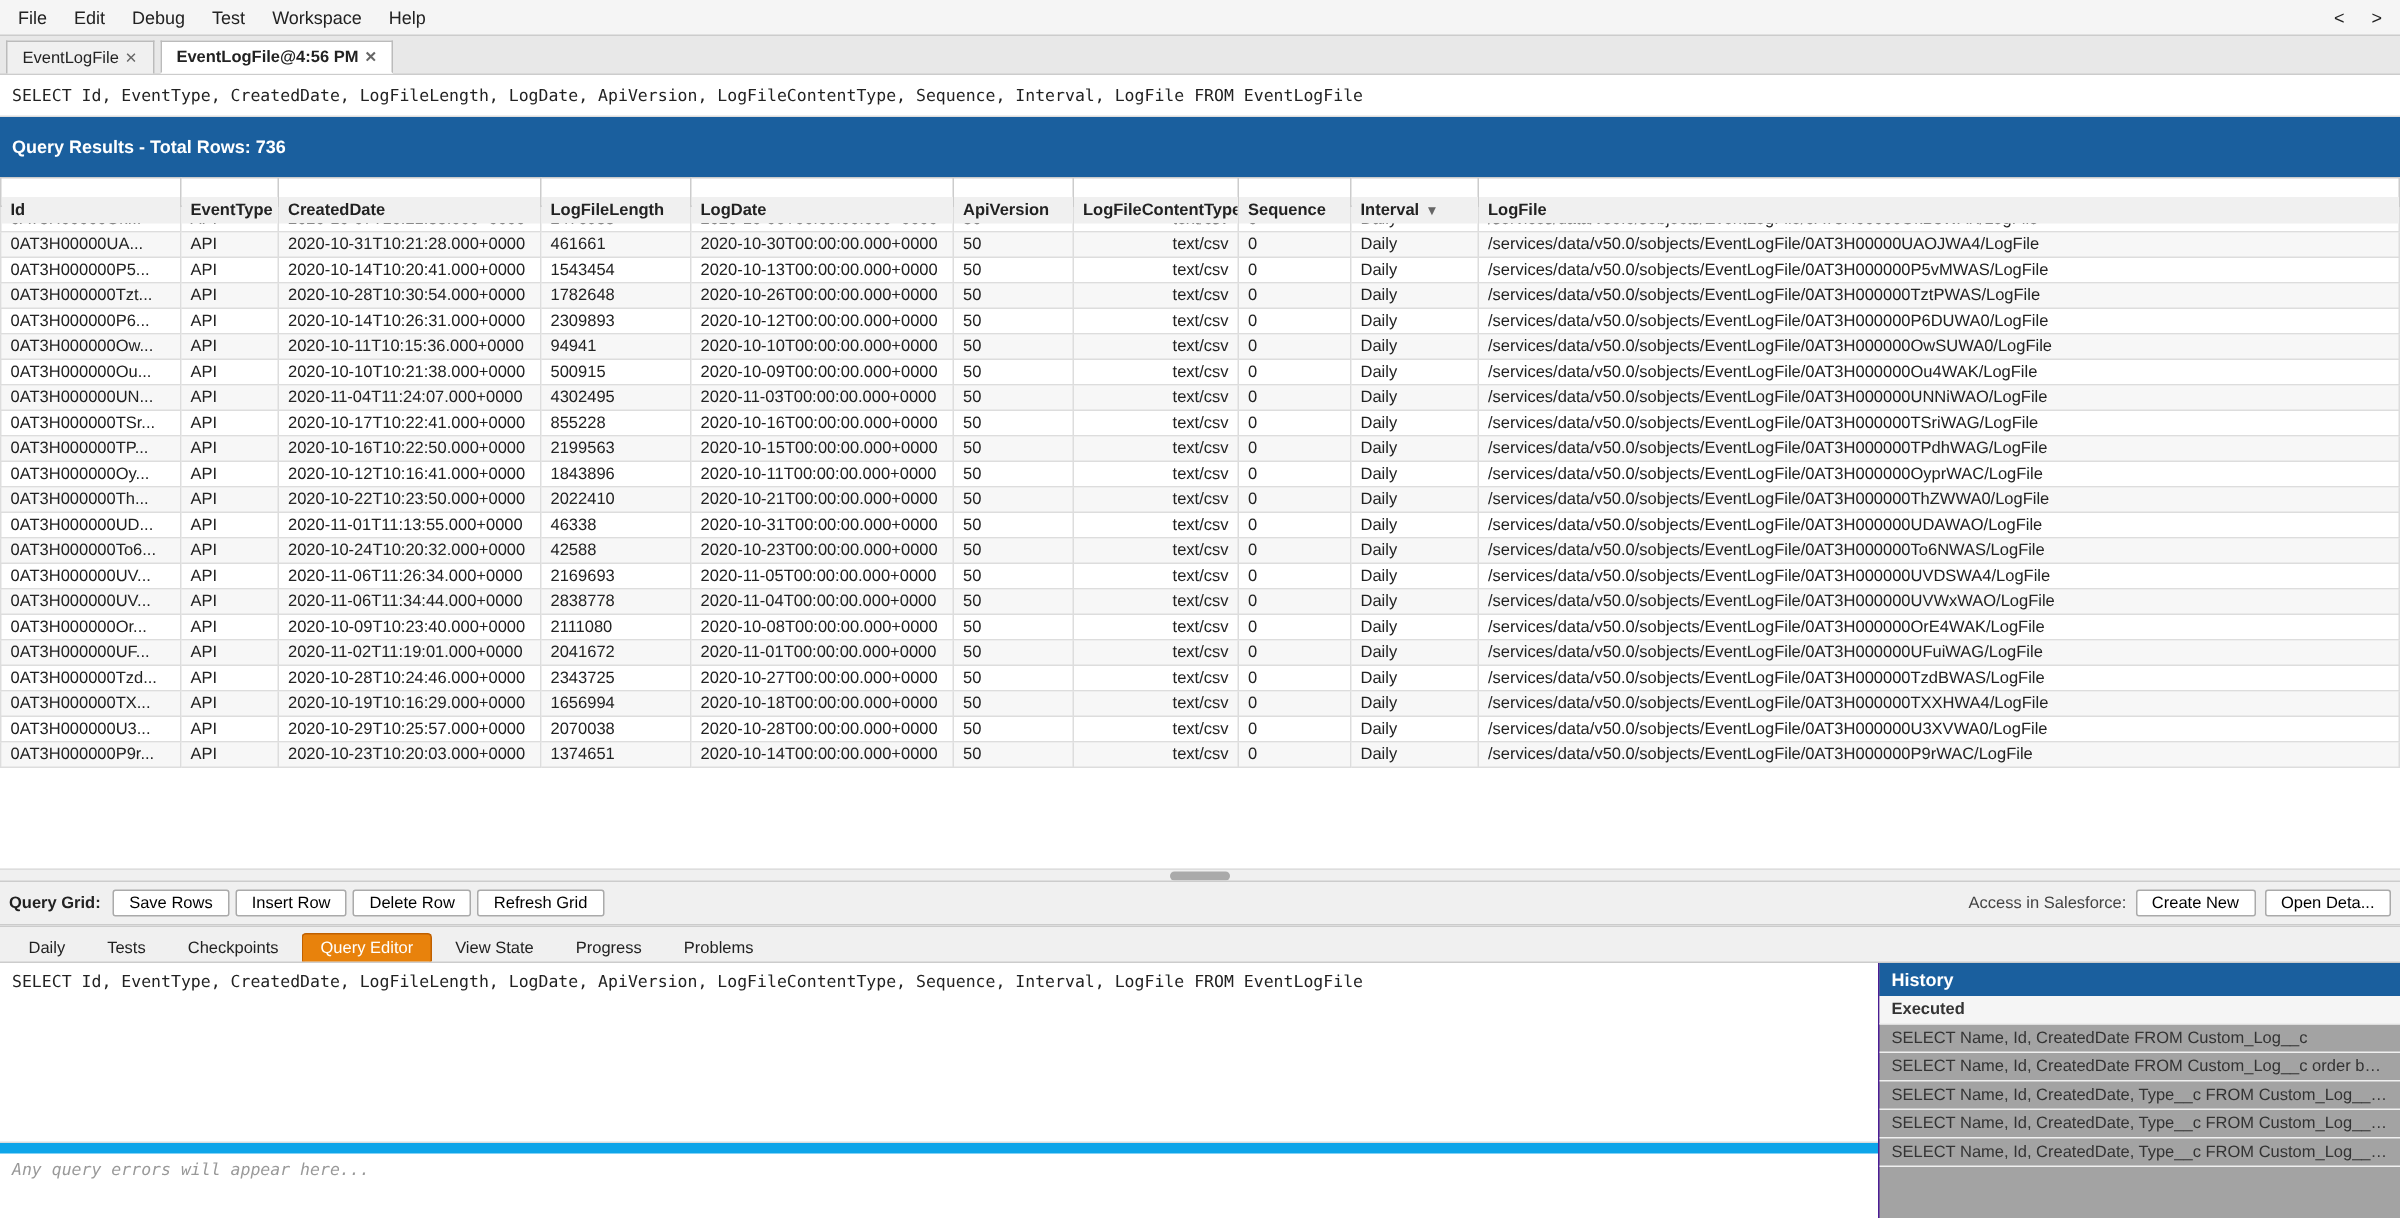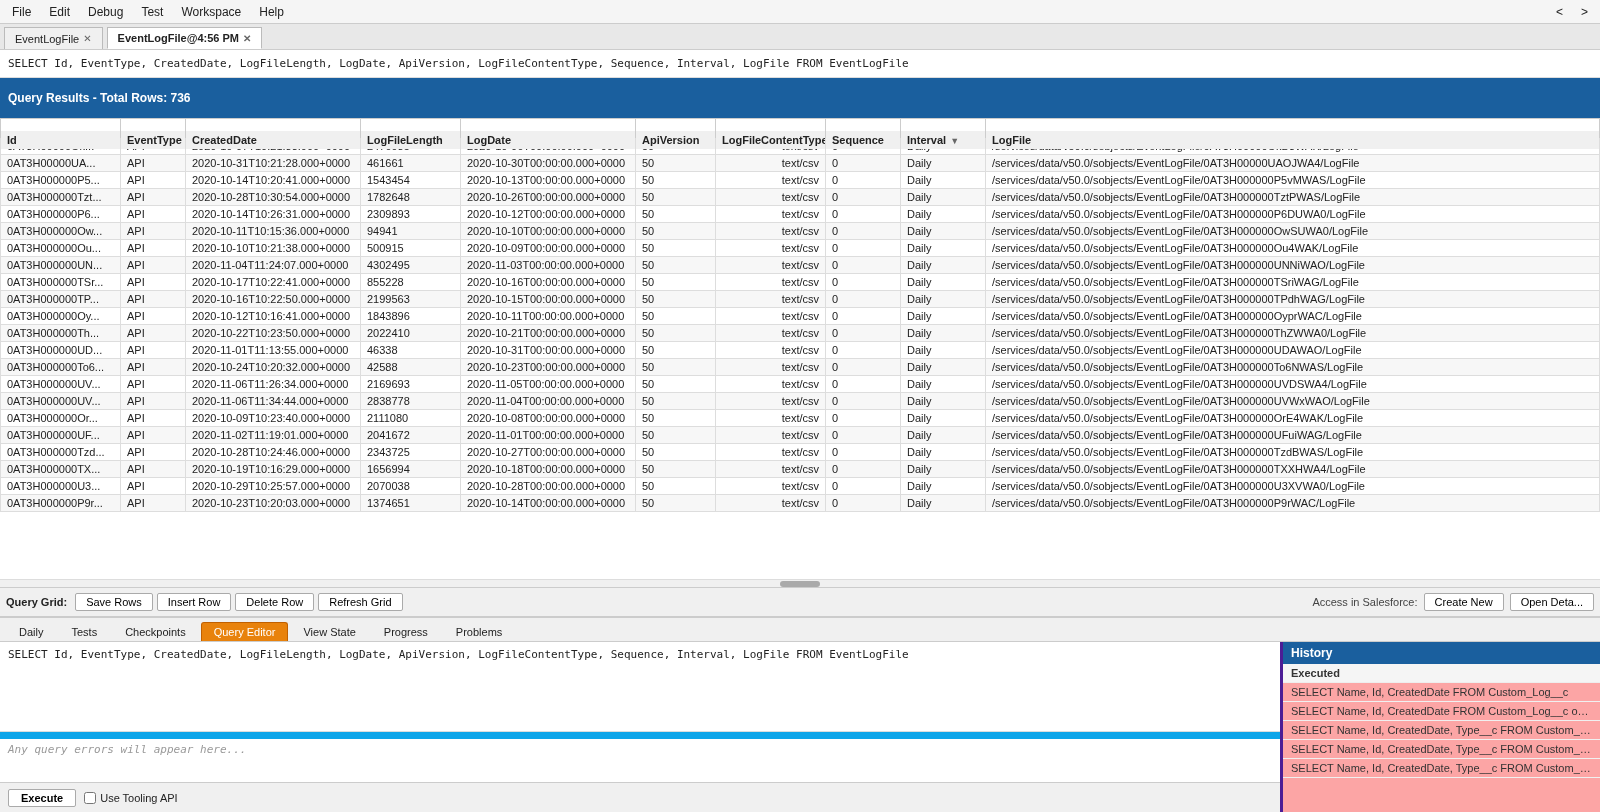--- a/index.html
+++ b/index.html
@@ -55,21 +55,21 @@
     .bottom-tab { padding: 3px 12px; font-size: 11px; cursor: pointer; border: 1px solid transparent; border-bottom: none; margin-right: 2px; }
     .bottom-tab.active { background: #e8820c; color: #fff; border-color: #c06000; border-radius: 3px 3px 0 0; }
 
     
     .query-editor-area { display: flex; height: 170px; }
     .editor-main { flex: 1; display: flex; flex-direction: column; }
     .query-text-area { background: #fff; border: none; padding: 6px 8px; font-family: monospace; font-size: 11px; color: #222; flex: 1; border-bottom: 1px solid #ddd; resize: none; white-space: pre-wrap; }
     .error-area { background: #fff; padding: 4px 8px; font-family: monospace; font-size: 11px; color: #999; height: 50px; border-top: 7px solid #0ea5e9; }
 
     
-    .history-panel { width: 320px; border-left: 3px solid #4c1d95; background: #fca5a5; }
+    .history-panel { width: 348px; border-left: 1px solid #4c1d95; background: #a3a3a3; }
     .history-header { background: #1a5f9e; color: #fff; padding: 4px 8px; font-size: 12px; font-weight: bold; }
     .history-section-label { padding: 3px 8px; font-size: 11px; font-weight: 600; color: #333; background: #f5f5f5; border-bottom: 1px solid #eee; }
     .history-item { padding: 3px 8px; font-size: 11px; color: #333; border-bottom: 1px solid #f0f0f0; white-space: nowrap; overflow: hidden; text-overflow: ellipsis; cursor: pointer; }
 
     
     .execute-bar { background: #f0f0f0; border-top: 1px solid #ccc; padding: 4px 8px; display: flex; align-items: center; gap: 8px; height: 30px; }
     .execute-btn { background: #fff; border: 1px solid #aaa; padding: 2px 12px; font-size: 11px; cursor: pointer; font-weight: 600; border-radius: 2px; }
     .tooling-label { font-size: 11px; display: flex; align-items: center; gap: 4px; }
     .checkbox { width: 12px; height: 12px; cursor: pointer; }
 
@@ -433,27 +433,20 @@
       <div class="bottom-tab">Problems</div>
     </div>
 
     <div class="query-editor-area">
       <div class="editor-main">
         <textarea class="query-text-area" style="">SELECT Id, EventType, CreatedDate, LogFileLength, LogDate, ApiVersion, LogFileContentType, Sequence, Interval, LogFile FROM EventLogFile</textarea>
         <div class="error-area">
           <span style="color:#999; font-style: italic;">Any query errors will appear here...</span>
         </div>
 
-        <div class="execute-bar">
-          <button class="execute-btn">Execute</button>
-          <label class="tooling-label">
-            <input type="checkbox" class="checkbox" style="">
-            <span>Use Tooling API</span>
-          </label>
-        </div>
       </div>
 
       <div class="history-panel">
         <div class="history-header">
           <span>History</span>
         </div>
         <div class="history-section-label">Executed</div>
         <div class="history-item">SELECT Name, Id, CreatedDate FROM Custom_Log__c</div>
         <div class="history-item">SELECT Name, Id, CreatedDate FROM Custom_Log__c order by C</div>
         <div class="history-item">SELECT Name, Id, CreatedDate, Type__c FROM Custom_Log__c o</div>

